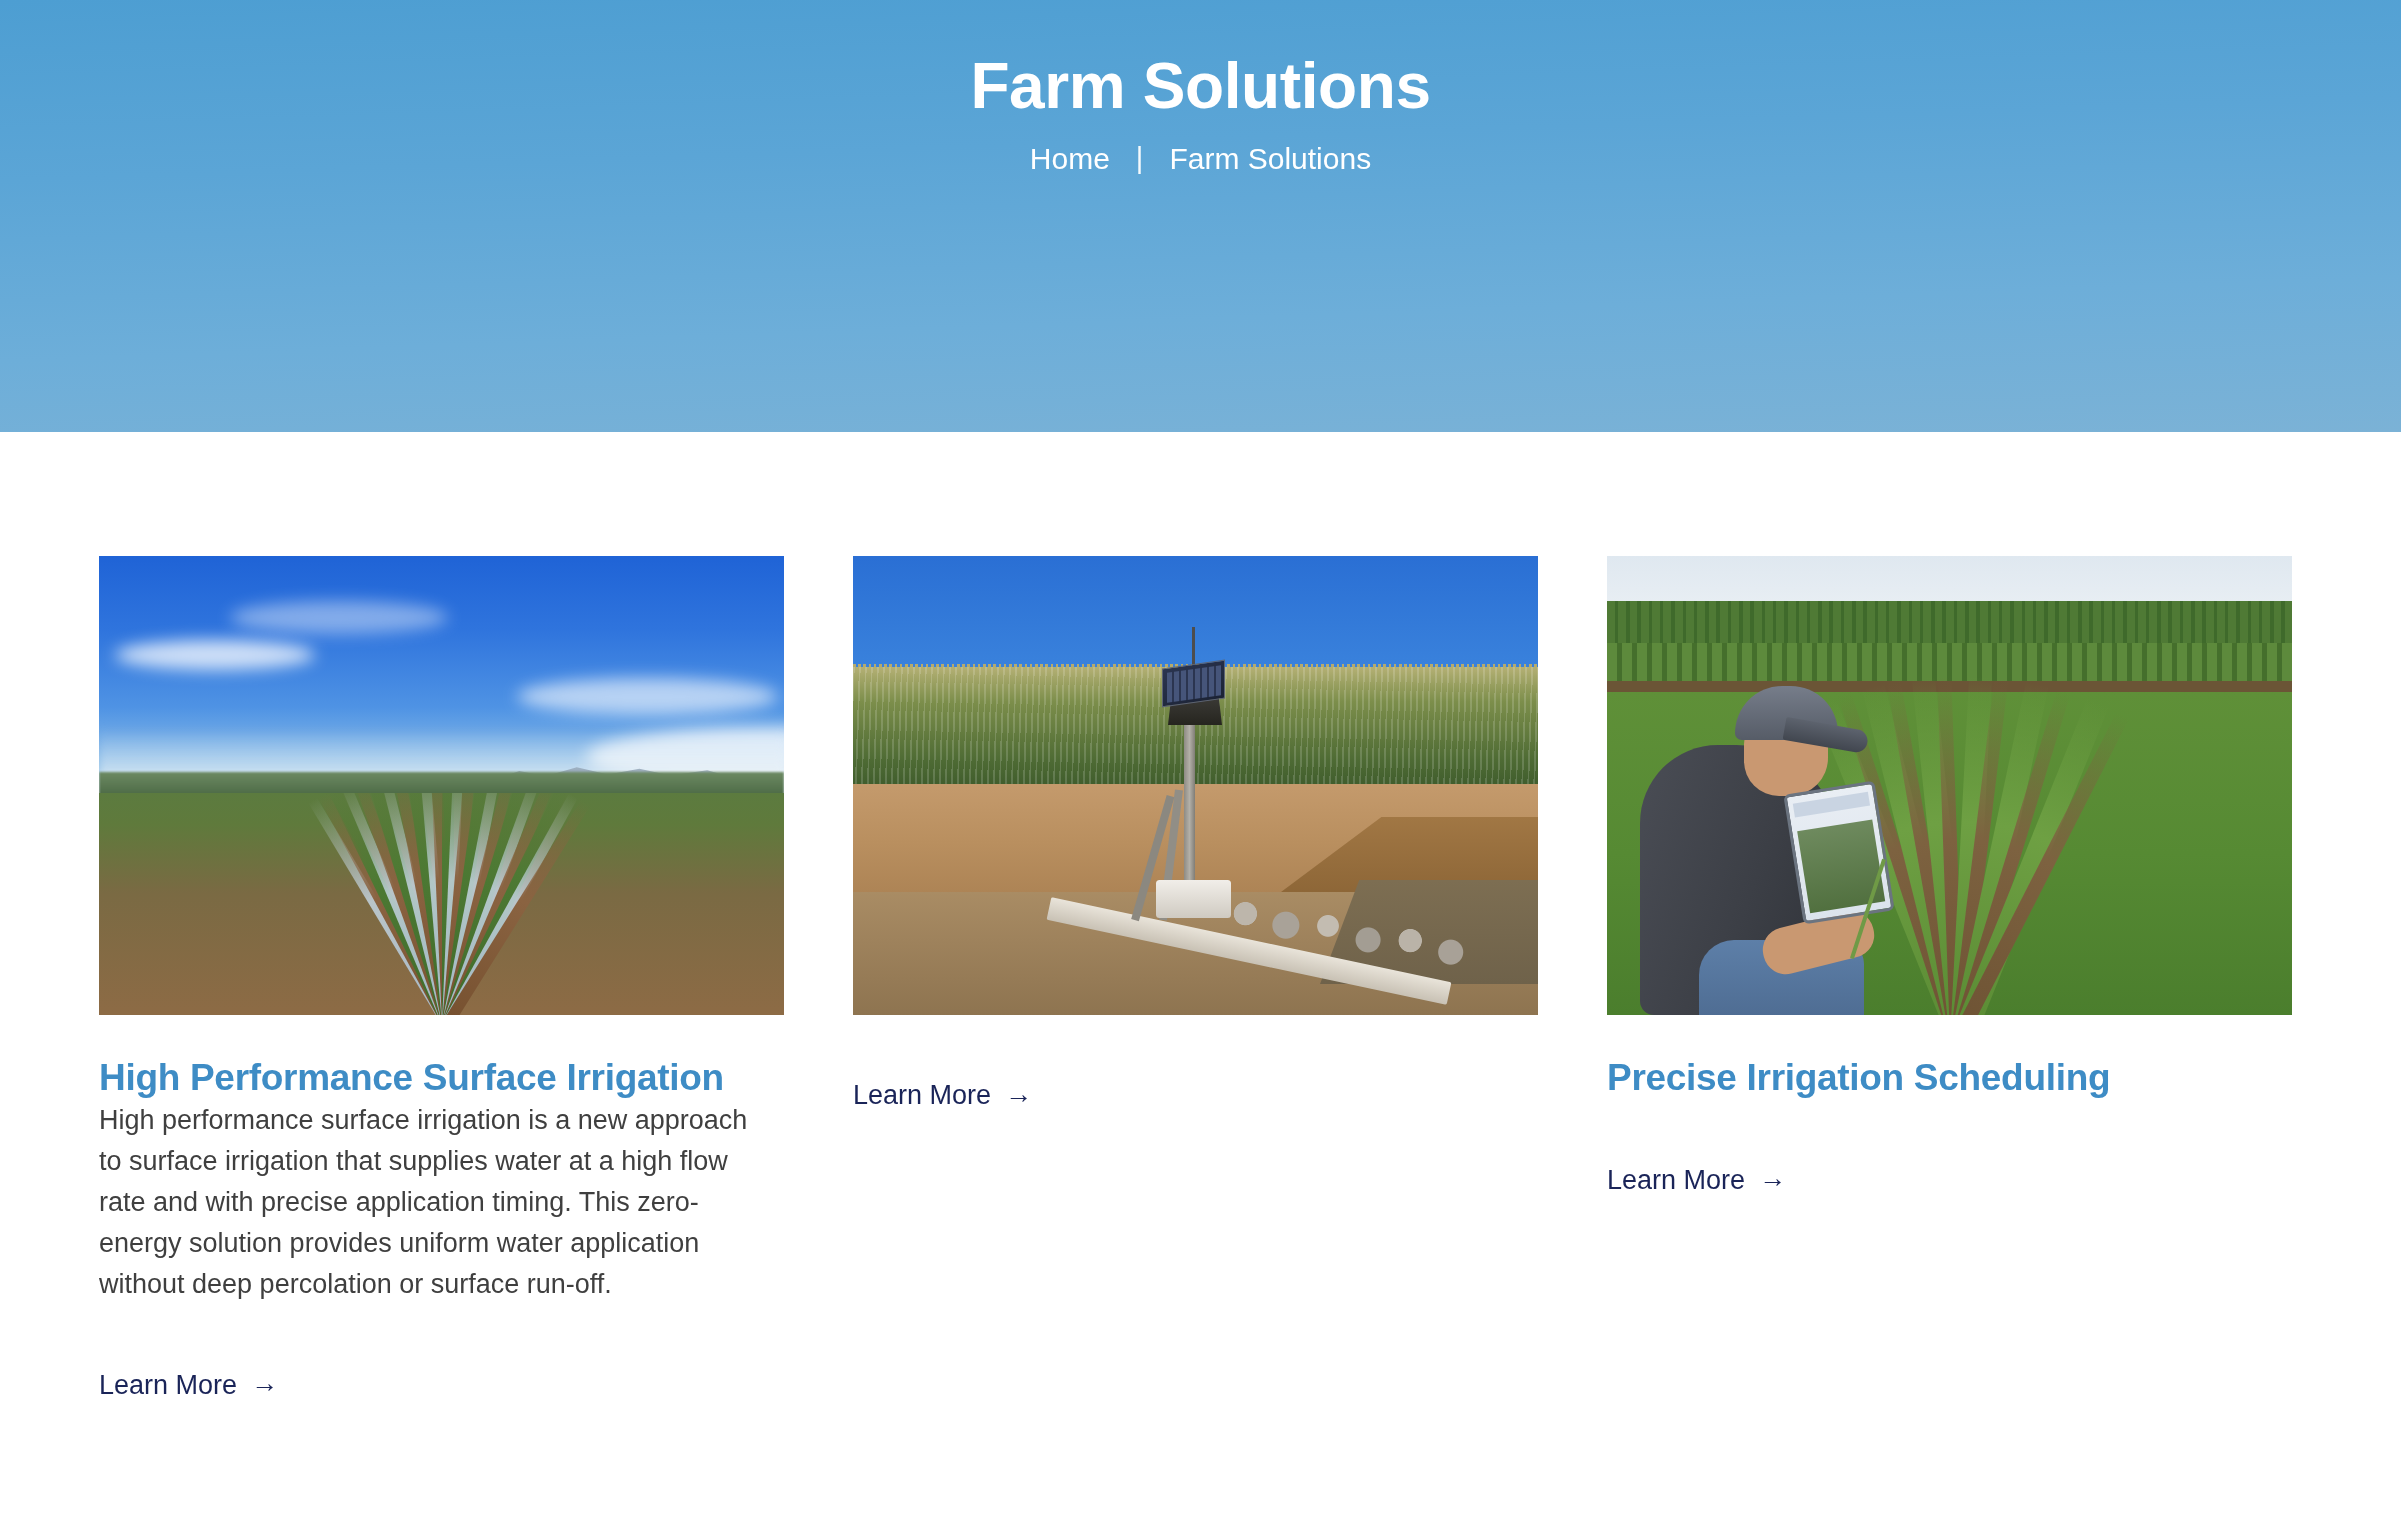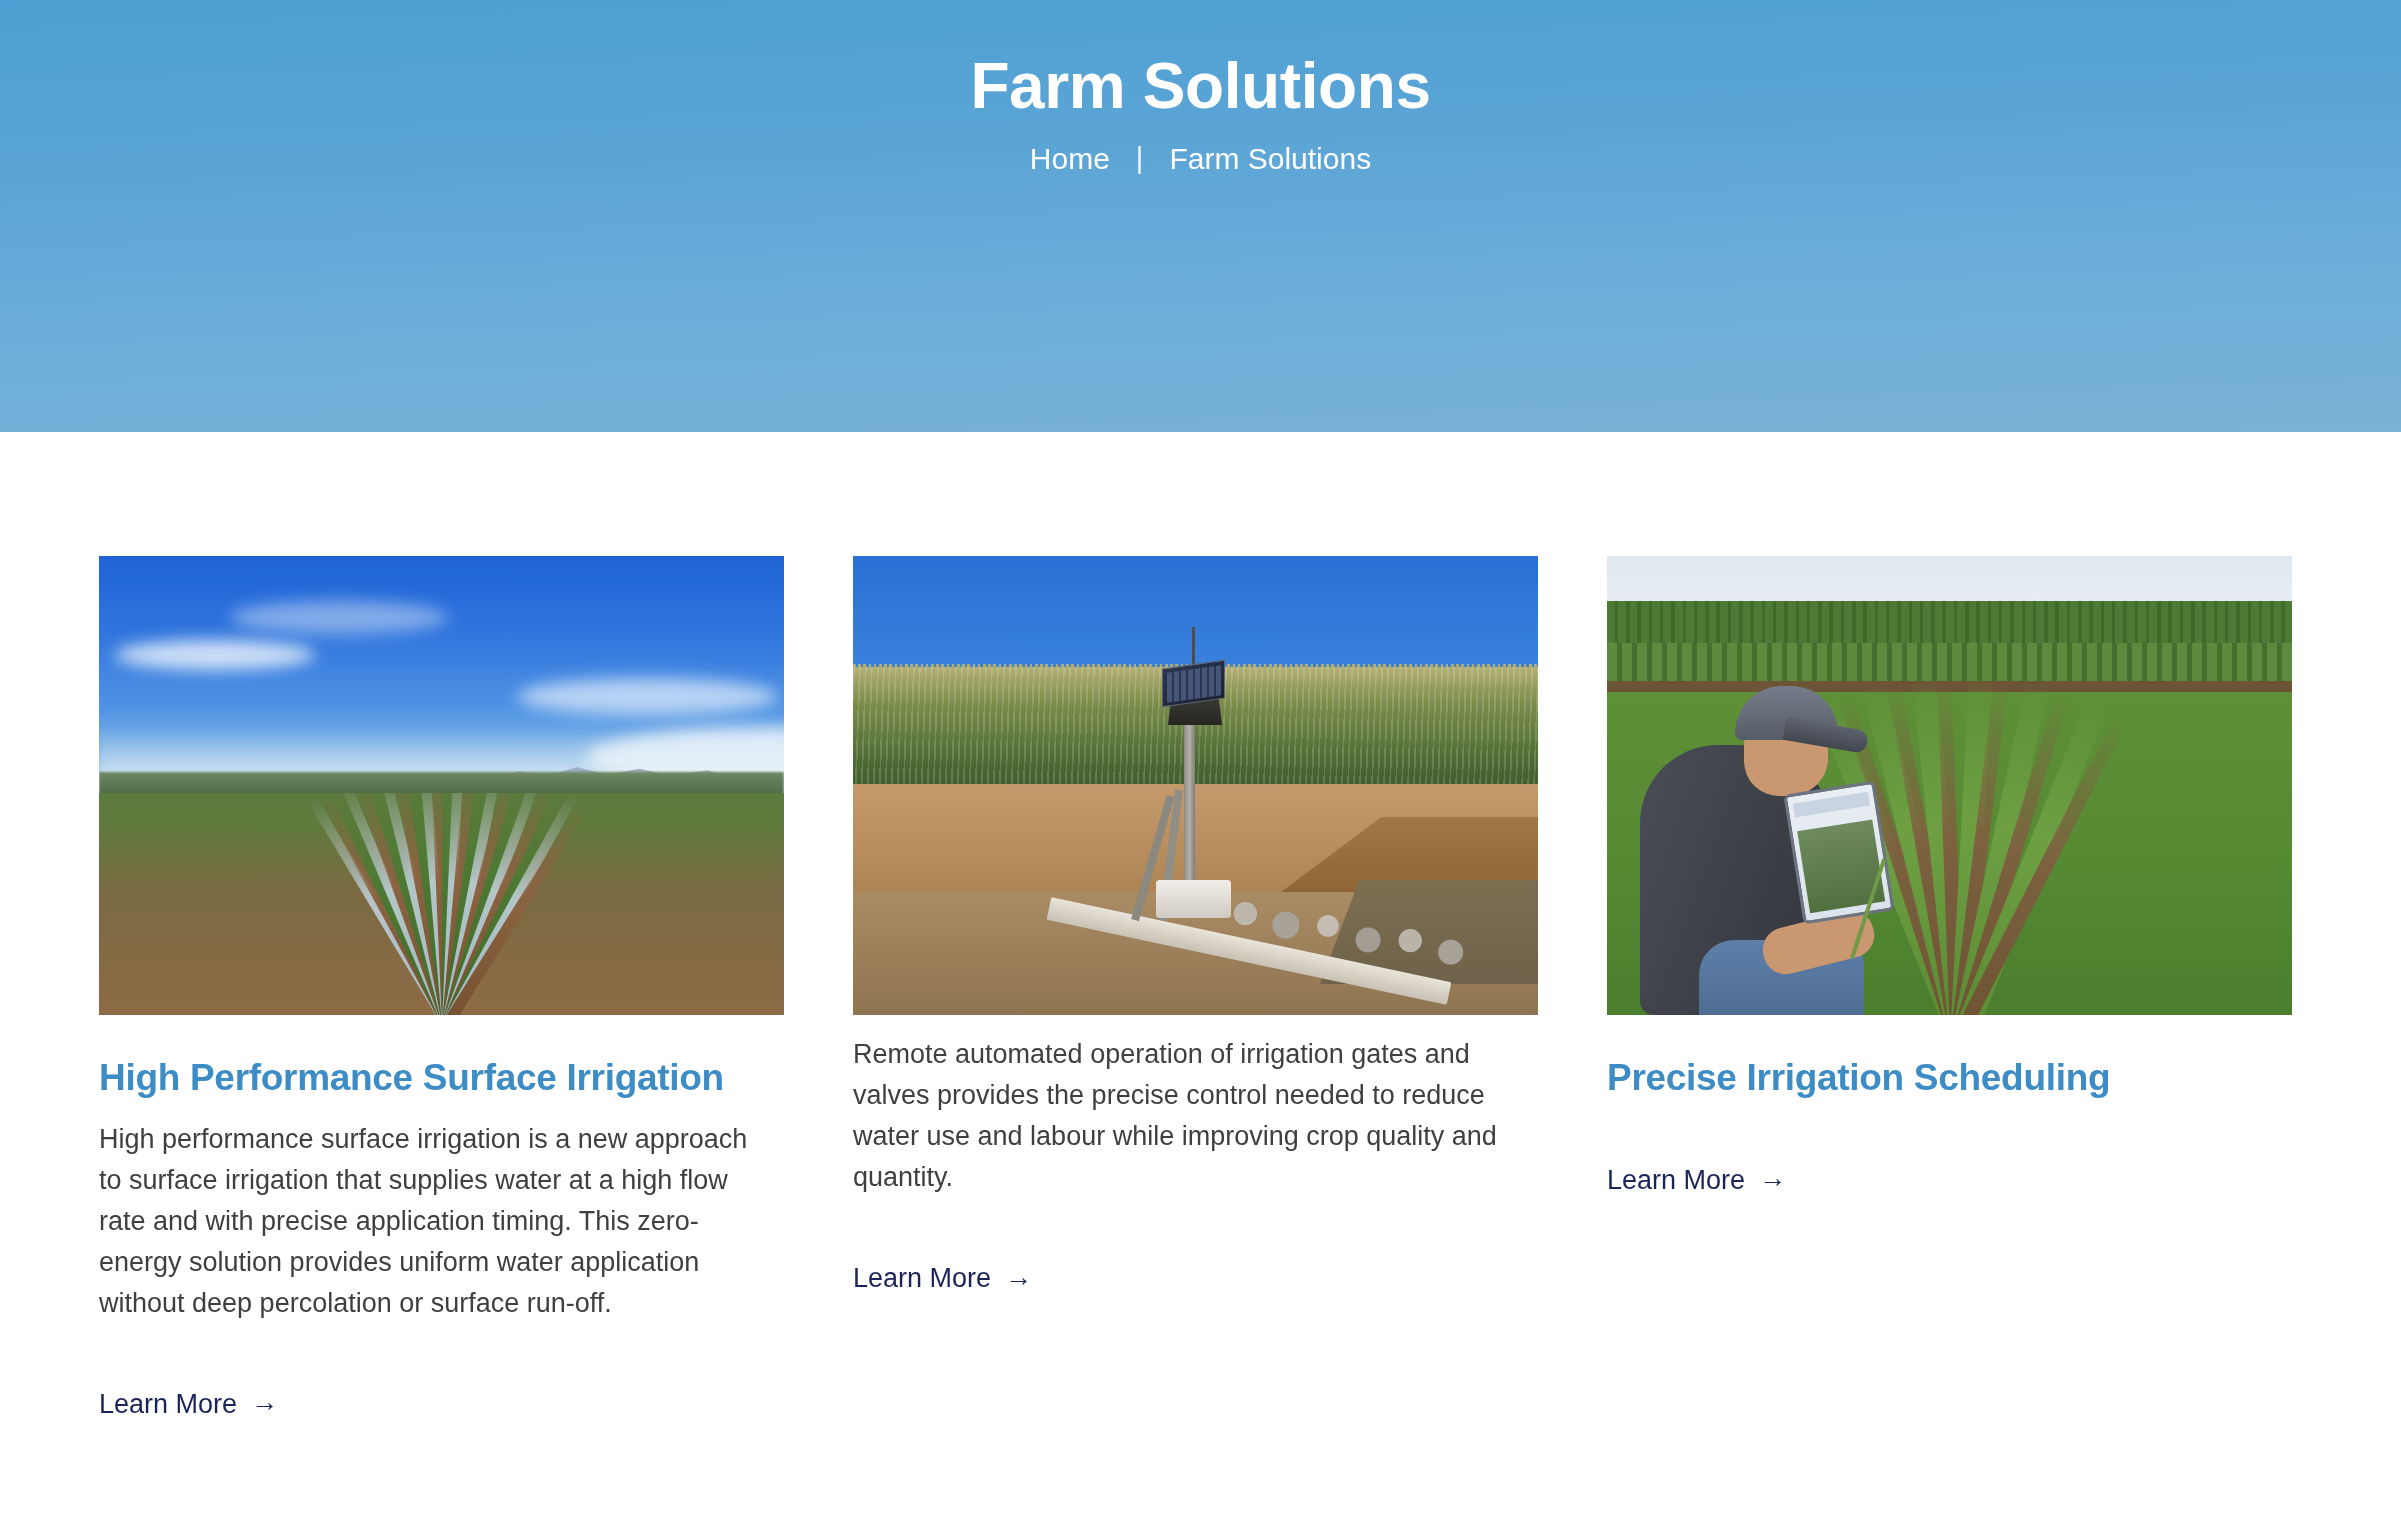--- a/index.html
+++ b/index.html
@@ -314,21 +314,20 @@
   .card-title {
     margin-top: 42px;
     color: #3e8cc5;
     font-size: 37px;
     font-weight: bold;
     line-height: 1.15;
     letter-spacing: -0.3px;
   }
 
   .card-desc {
-    margin-top: 19px;
     color: #3f3f3f;
     font-size: 27px;
     line-height: 1.52;
     font-weight: 400;
     max-width: 670px;
   }
 
   .learn-more {
     margin-top: 64px;
     display: inline-flex;
@@ -425,21 +424,20 @@
         <span class="arm"></span>
         <span class="arm2"></span>
         <span class="pole"></span>
         <span class="gatebox"></span>
         <span class="antenna"></span>
         <span class="panelbox"></span>
         <span class="panel"></span>
       </a>
 
 
-      <p class="card-desc">Remote automated operation of irrigation gates and valves provides the precise control needed to reduce water use and labour while improving crop quality and quantity.</p>
 
       <a class="learn-more" href="#">
         <span>Learn More</span>
         <span class="lm-arrow">→</span>
       </a>
     </article>
 
     <article class="card">
       <a class="card-thumb photo-scout" href="#">
         <span class="sky"></span>

